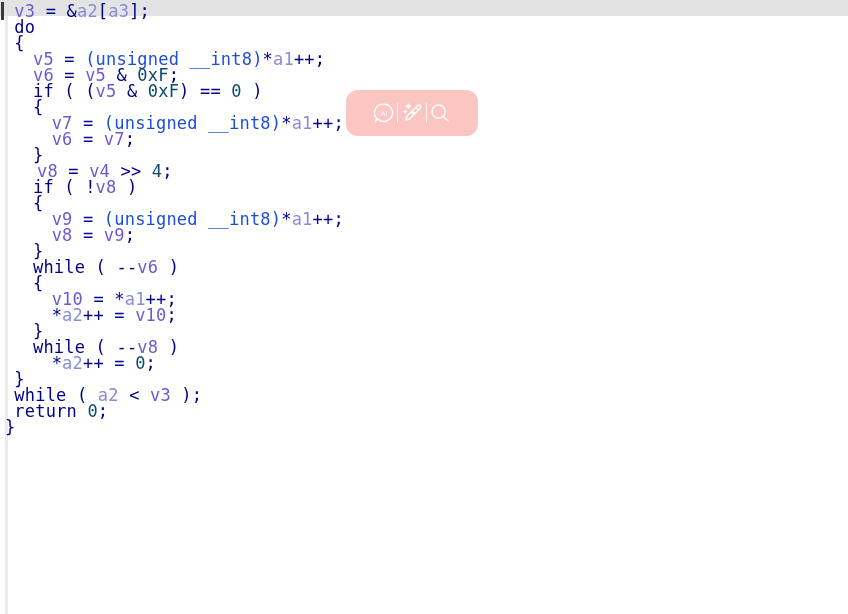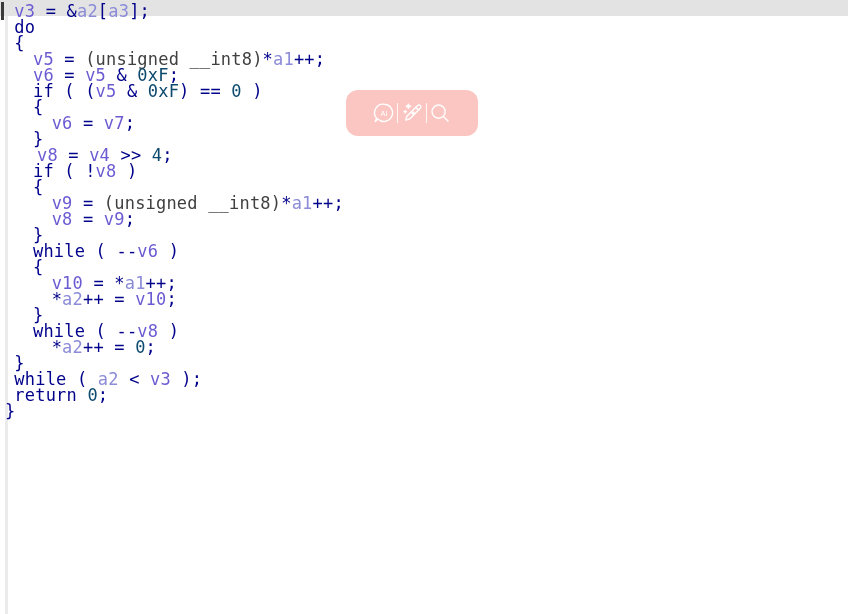--- a/index.html
+++ b/index.html
@@ -67,21 +67,21 @@
     height: 18px;
     background: #3a3a3a;
   }
 
   
   .punc   { color: #00008b; }            
   .kw     { color: #00008b; }            
   .num    { color: #0c4a6e; }            
   .local  { color: #6b5bd2; }            
   .arg    { color: #8b8bd8; }            
-  .type   { color: #404040; text-align: center; }            
+  .type   { color: #1d4ed8; text-align: center; }            
 
   
   #ai-toolbar {
     position: absolute;
     left: 346px;
     top: 90px;
     width: 132px;
     height: 46px;
     background: #fbc6c1;
     border-radius: 12px;
@@ -115,20 +115,21 @@
   <div id="gutter-rule"></div>
 
   <div id="code">
       <div class="line current"><div class="caret"></div><span class="txt" style="margin-left: 9.33px;"><span class="local">v3</span><span class="punc"> </span><span class="punc">=</span><span class="punc"> </span><span class="punc">&amp;</span><span class="arg">a2</span><span class="punc">[</span><span class="arg">a3</span><span class="punc">]</span><span class="punc">;</span></span></div>
       <div class="line"><span class="txt" style="margin-left: 9.33px;"><span class="kw">do</span></span></div>
       <div class="line"><span class="txt" style="margin-left: 9.33px;"><span class="punc">{</span></span></div>
       <div class="line"><span class="txt" style="margin-left: 27.99px;"><span class="local">v5</span><span class="punc"> = </span><span class="type">(unsigned __int8)</span><span class="punc">*</span><span class="arg">a1</span><span class="punc">++;</span></span></div>
       <div class="line"><span class="txt" style="margin-left: 27.99px;"><span class="local">v6</span><span class="punc"> = </span><span class="local">v5</span><span class="punc"> &amp; </span><span class="num">0xF</span><span class="punc">;</span></span></div>
       <div class="line"><span class="txt" style="margin-left: 27.99px;"><span class="kw">if</span><span class="punc"> ( (</span><span class="local">v5</span><span class="punc"> &amp; </span><span class="num">0xF</span><span class="punc">) == </span><span class="num">0</span><span class="punc"> )</span></span></div>
       <div class="line"><span class="txt" style="margin-left: 27.99px;"><span class="punc">{</span></span></div>
+      <div class="line"><span class="txt" style="margin-left: 46.65px;"><span class="local">v7</span><span class="punc"> = </span><span class="type">(unsigned __int8)</span><span class="punc">*</span><span class="arg">a1</span><span class="punc">++;</span></span></div>
       <div class="line"><span class="txt" style="margin-left: 46.65px;"><span class="local">v6</span><span class="punc"> = </span><span class="local">v7</span><span class="punc">;</span></span></div>
       <div class="line"><span class="txt" style="margin-left: 27.99px;"><span class="punc">}</span></span></div>
       <div class="line"><span class="txt" style="margin-left: 32px;"><span class="local">v8</span><span class="punc"> = </span><span class="local">v4</span><span class="punc"> &gt;&gt; </span><span class="num">4</span><span class="punc">;</span></span></div>
       <div class="line"><span class="txt" style="margin-left: 27.99px;"><span class="kw">if</span><span class="punc"> ( !</span><span class="local">v8</span><span class="punc"> )</span></span></div>
       <div class="line"><span class="txt" style="margin-left: 27.99px;"><span class="punc">{</span></span></div>
       <div class="line"><span class="txt" style="margin-left: 46.65px;"><span class="local">v9</span><span class="punc"> = </span><span class="type">(unsigned __int8)</span><span class="punc">*</span><span class="arg">a1</span><span class="punc">++;</span></span></div>
       <div class="line"><span class="txt" style="margin-left: 46.65px;"><span class="local">v8</span><span class="punc"> = </span><span class="local">v9</span><span class="punc">;</span></span></div>
       <div class="line"><span class="txt" style="margin-left: 27.99px;"><span class="punc">}</span></span></div>
       <div class="line"><span class="txt" style="margin-left: 27.99px;"><span class="kw">while</span><span class="punc"> ( --</span><span class="local">v6</span><span class="punc"> )</span></span></div>
       <div class="line"><span class="txt" style="margin-left: 27.99px;"><span class="punc">{</span></span></div>

